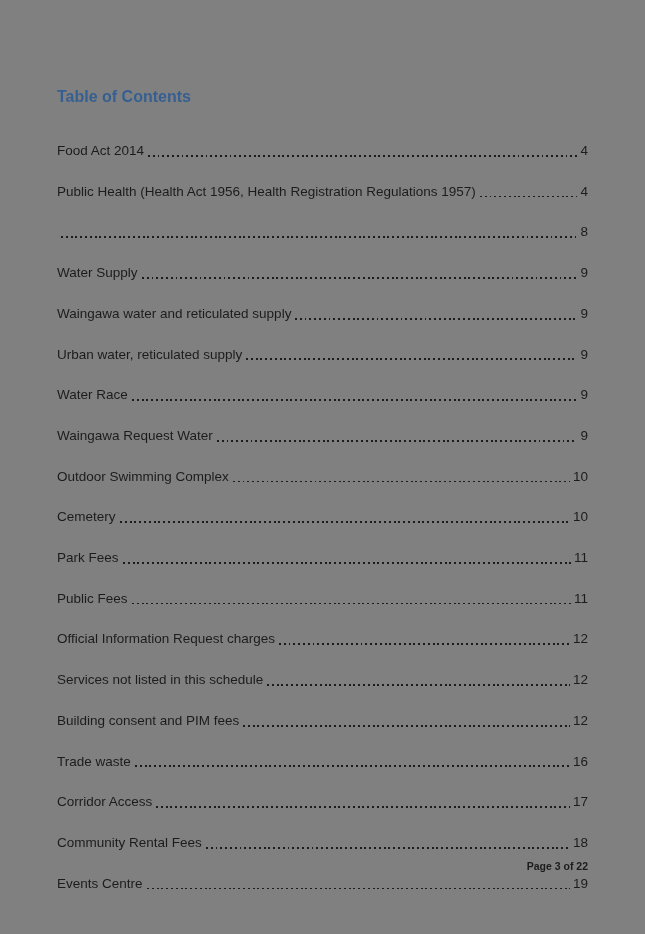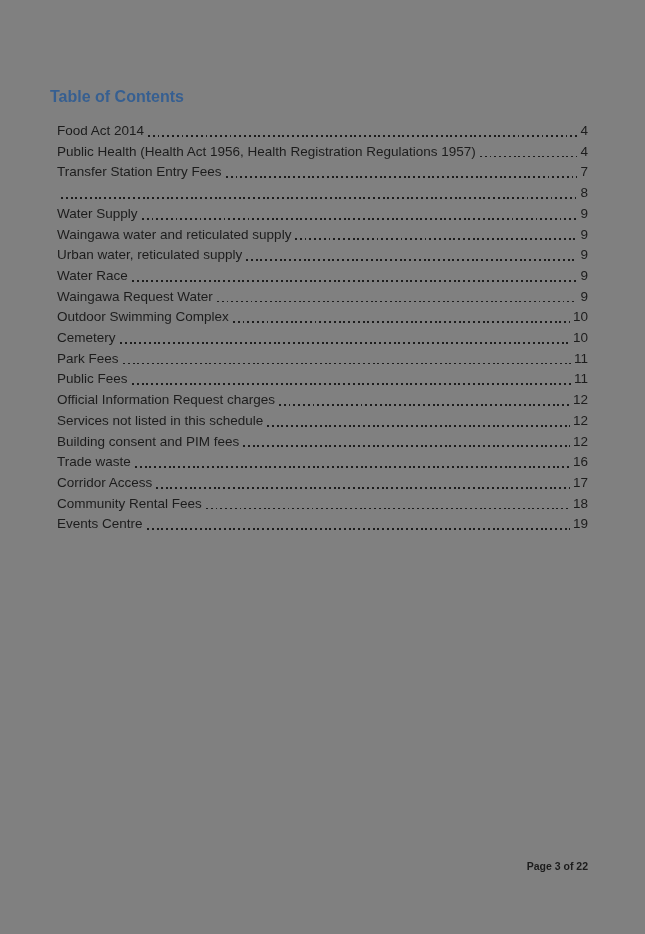--- a/index.html
+++ b/index.html
@@ -15,39 +15,40 @@
     font-family: "Liberation Sans", sans-serif;
     position: relative;
     overflow: hidden;
   }
   .page {
     position: absolute;
     inset: 0;
   }
   .toc-heading {
     position: absolute;
-    left: 50px;
+    left: 57px;
     top: 88px;
     font-size: 16px;
     font-weight: bold;
     color: var(--heading-color);
   }
   .toc-list {
     position: absolute;
     left: 57px;
     top: 121px;
     width: 531px;
   }
   .toc-row {
     display: flex;
     height: 20.71px;
     line-height: 20.71px;
     font-size: 13.5px;
     color: var(--text-color);
     cursor: pointer;
+    margin-top: 20px;
   }
   .toc-label { white-space: nowrap; }
   .toc-leader {
     flex: 1;
     align-self: flex-end;
     height: 1.8px;
     margin: 0 3px 5px 4px;
     background-image: repeating-linear-gradient(
       to right,
       var(--text-color) 0px, var(--text-color) 1.9px,
@@ -79,25 +80,20 @@
         <span class="toc-page">4</span>
       </div>
 
       <div class="toc-row">
         <span class="toc-label">Public Health (Health Act 1956, Health Registration Regulations 1957)</span>
         <span class="toc-leader"></span>
         <span class="toc-page">4</span>
       </div>
 
 
-      <div class="toc-row">
-        <span class="toc-label">Transfer Station Entry Fees</span>
-        <span class="toc-leader"></span>
-        <span class="toc-page">7</span>
-      </div>
 
       <div class="toc-row">
         <span class="toc-leader"></span>
         <span class="toc-page">8</span>
       </div>
 
       <div class="toc-row">
         <span class="toc-label">Water Supply</span>
         <span class="toc-leader"></span>
         <span class="toc-page">9</span>

